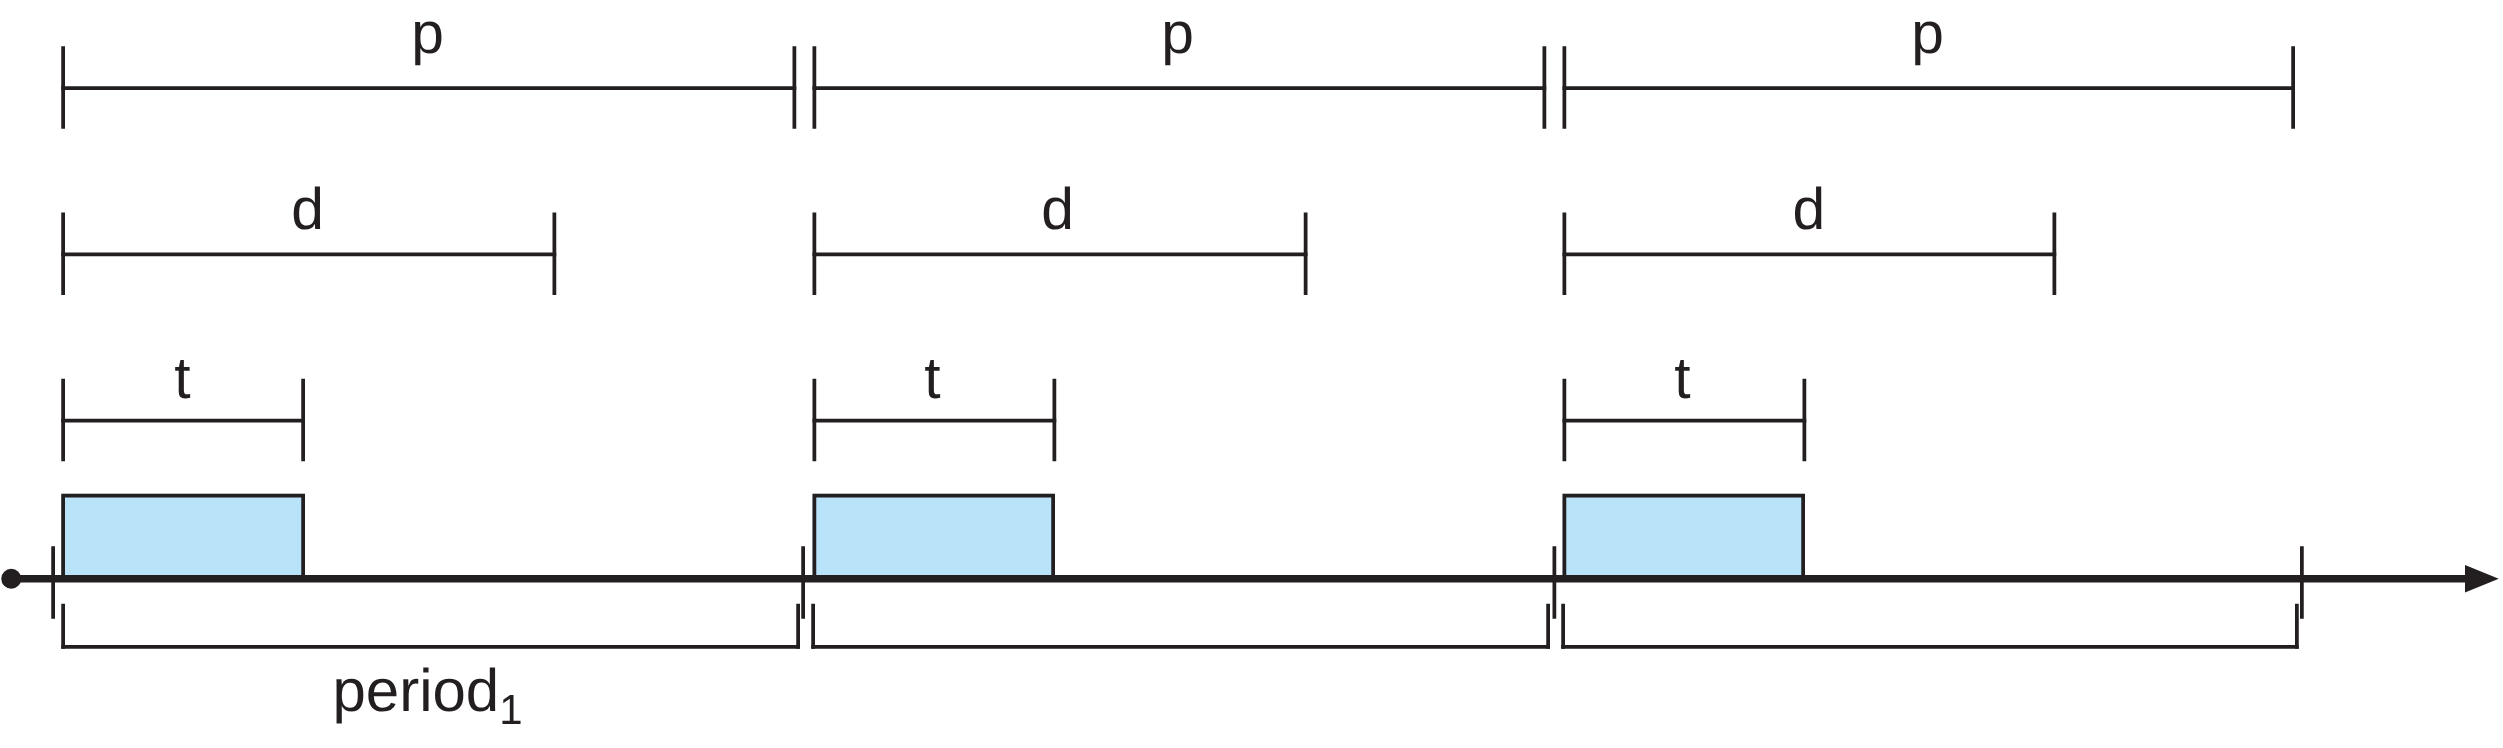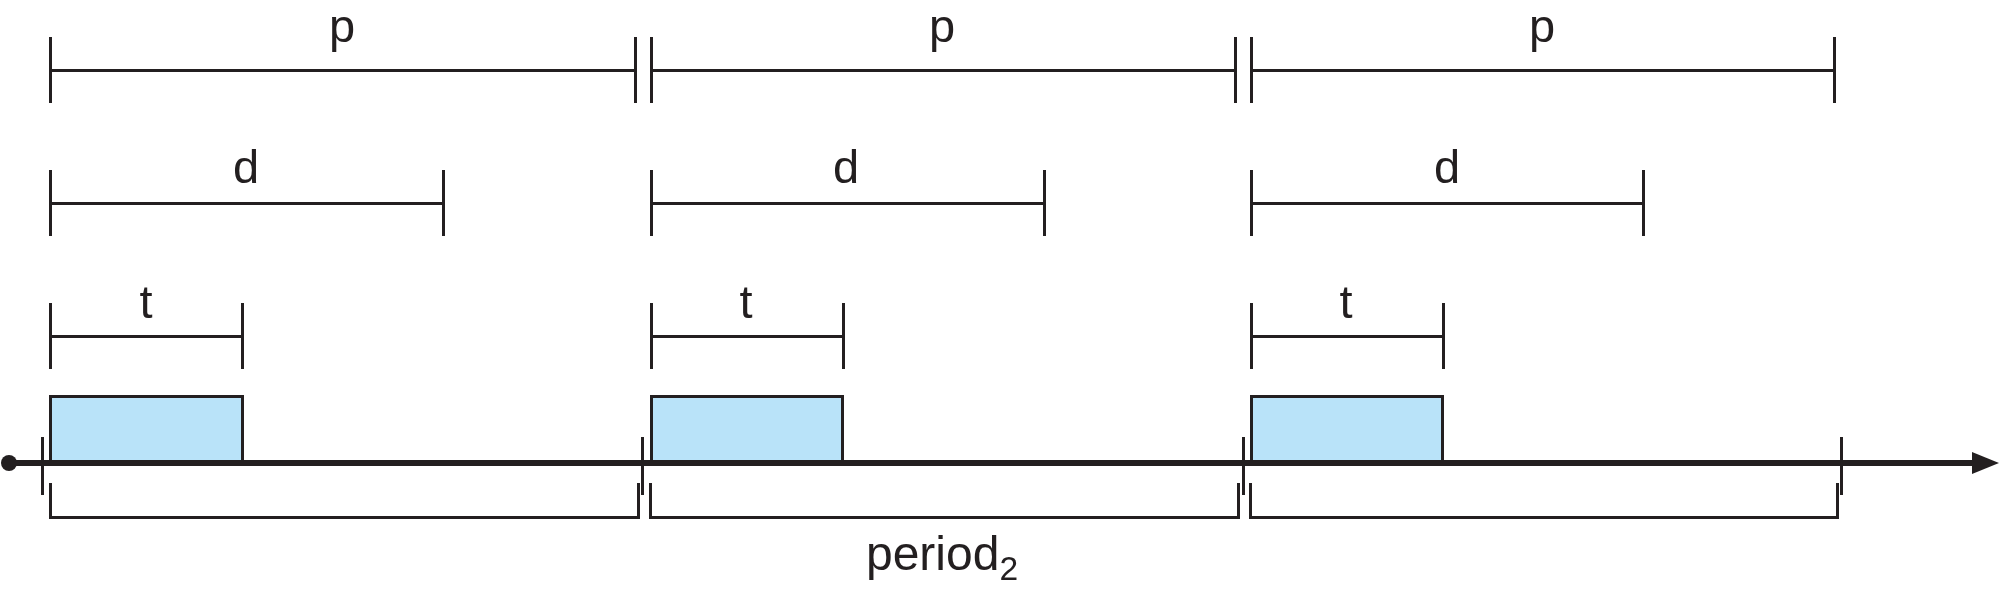--- a/index.html
+++ b/index.html
@@ -122,17 +122,17 @@
   <div class="arrow-head"></div>
   <div class="axis-tick" style="left:41px"></div>
   <div class="axis-tick" style="left:641px"></div>
   <div class="axis-tick" style="left:1242px"></div>
   <div class="axis-tick" style="left:1840px"></div>
 
   <div class="bracket" style="left:49px;width:585px"></div>
   <div class="bracket" style="left:649px;width:585px"></div>
   <div class="bracket" style="left:1249px;width:584px"></div>
 
-  <div class="period-label" style="left:942px;top:530px">
-    <span>period</span><sub>2</sub>
+  <div class="period-label" style="left:342px;top:530px">
+    <span>period</span><sub>1</sub>
   </div>
 
 </div>
 
 </body></html>

